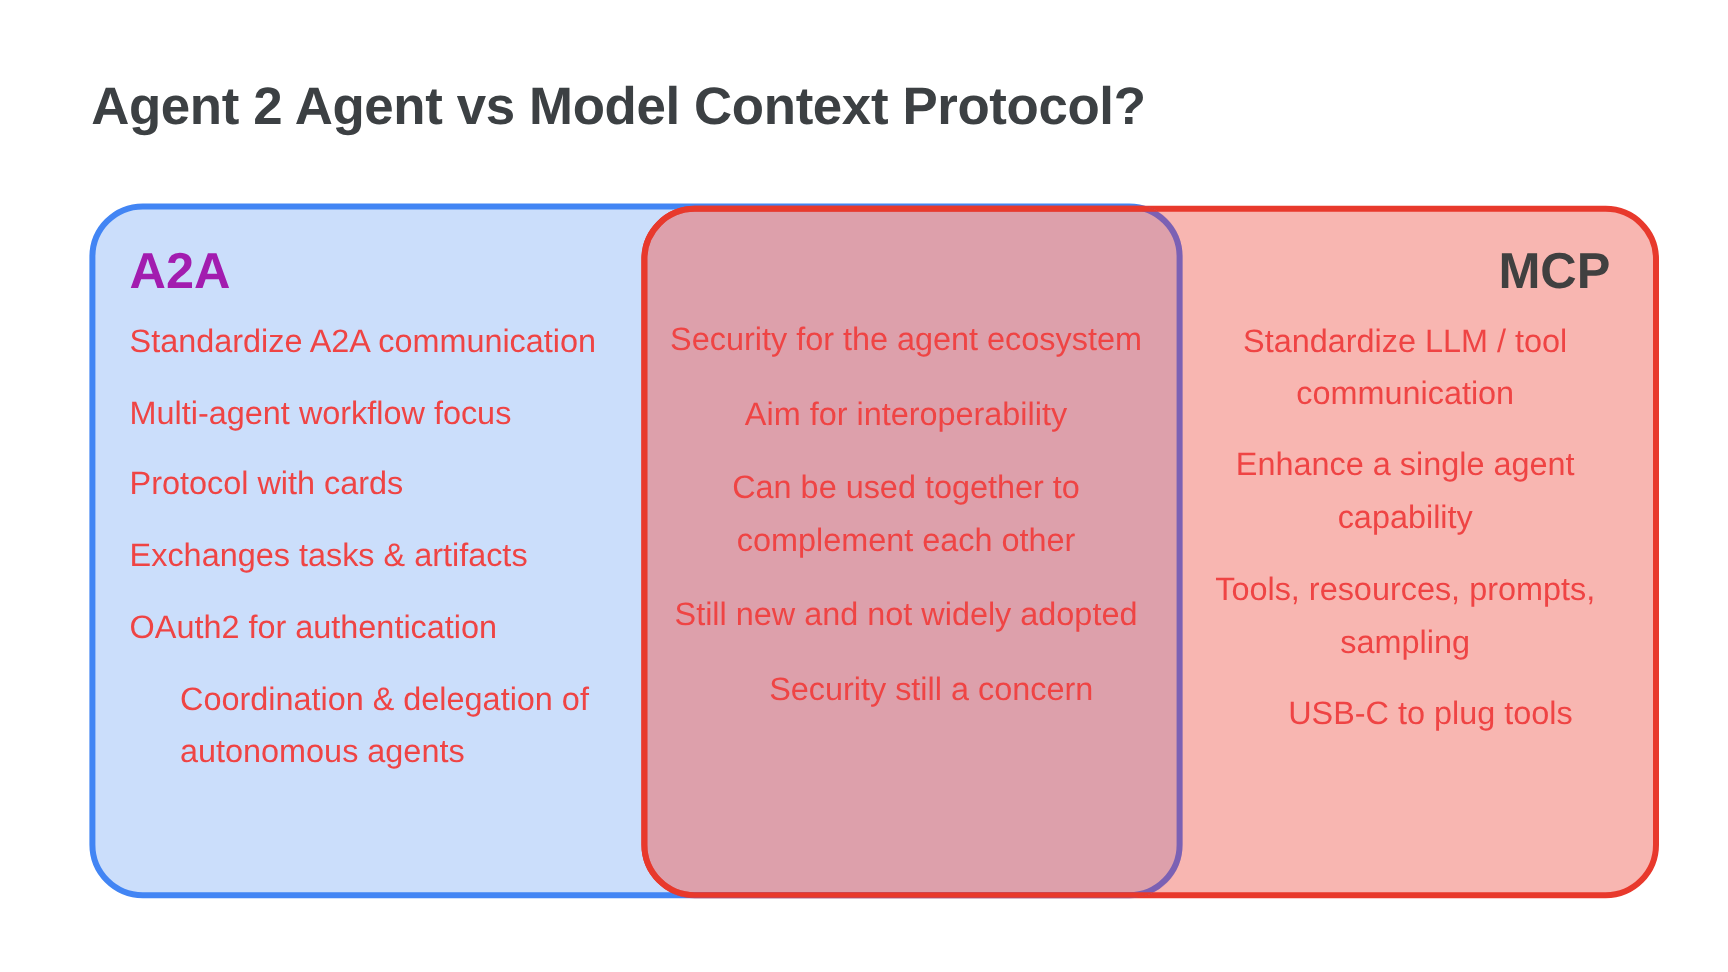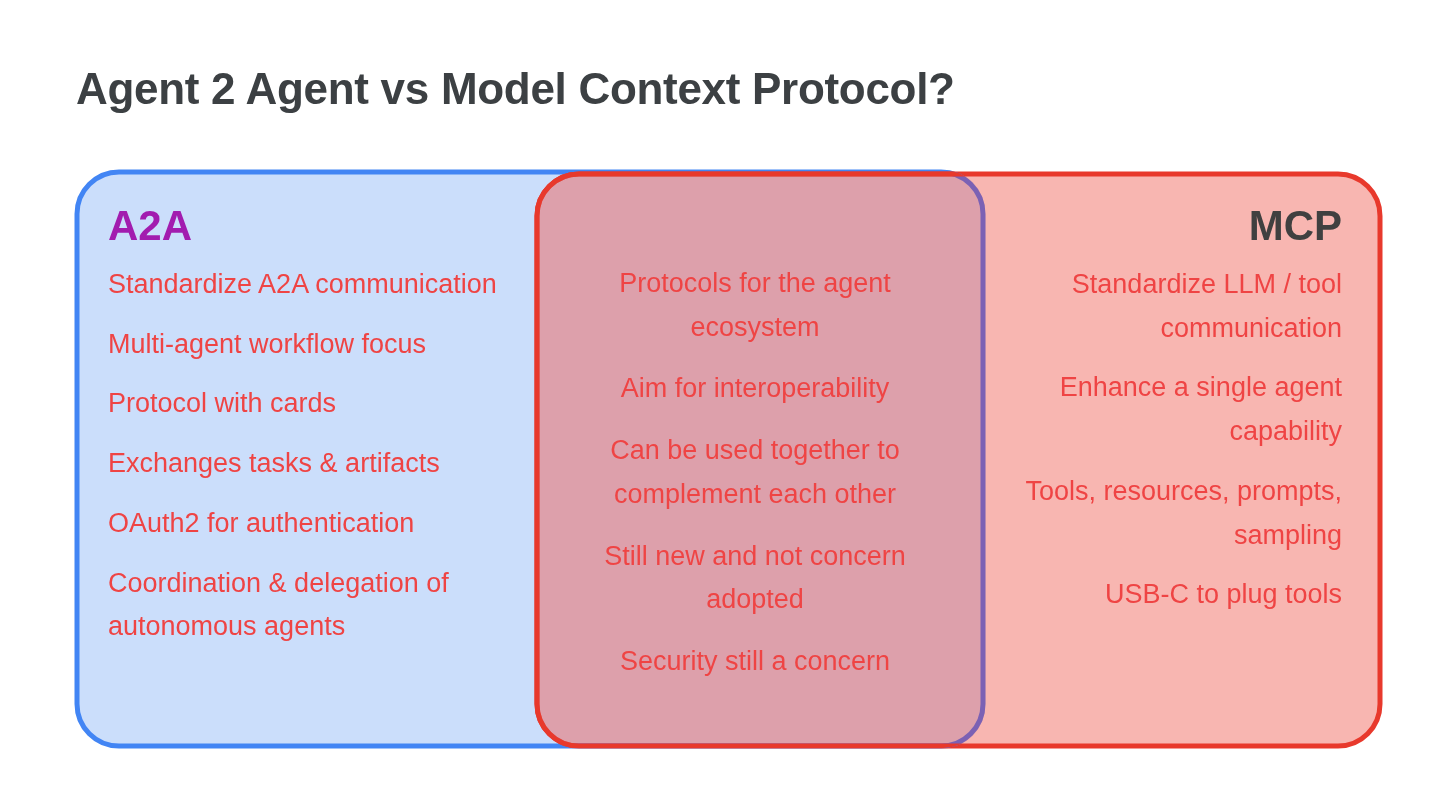--- a/index.html
+++ b/index.html
@@ -77,24 +77,24 @@
   }
   #heading-a2a { color: #a21caf; }
   #heading-mcp { color: #404040; }
 
   .bullet {
     font-size: 27px;
     line-height: 1.62;
     margin: 0 0 16px 0;
     color: #ef4444;
   }
-  .bullet:last-child { margin-bottom: 0; }
+  .bullet:last-child { margin-bottom: 0; margin-left: 42px; }
 
   #col-center .bullet { margin-bottom: 18px; }
-  #col-mcp .bullet { margin-bottom: 16px; }
+  #col-mcp .bullet { margin-bottom: 16px; text-align: center; }
 </style>
 </head>
 <body>
 
 <div id="slide">
 
   <div id="page-title">Agent 2 Agent vs Model Context Protocol?</div>
 
   <svg id="venn-svg" viewBox="0 0 1440 810" xmlns="http://www.w3.org/2000/svg">
     <defs>
@@ -127,24 +127,24 @@
     <div class="col-heading" id="heading-a2a">A2A</div>
     <p class="bullet">Standardize A2A communication</p>
     <p class="bullet">Multi-agent workflow focus</p>
     <p class="bullet">Protocol with cards</p>
     <p class="bullet">Exchanges tasks &amp; artifacts</p>
     <p class="bullet">OAuth2 for authentication</p>
     <p class="bullet">Coordination &amp; delegation of autonomous agents</p>
   </div>
 
   <div class="col" id="col-center">
-    <p class="bullet">Protocols for the agent ecosystem</p>
+    <p class="bullet">Security for the agent ecosystem</p>
     <p class="bullet">Aim for interoperability</p>
     <p class="bullet">Can be used together to complement each other</p>
-    <p class="bullet">Still new and not concern adopted</p>
+    <p class="bullet">Still new and not widely adopted</p>
     <p class="bullet">Security still a concern</p>
   </div>
 
   <div class="col" id="col-mcp">
     <div class="col-heading" id="heading-mcp">MCP</div>
     <p class="bullet">Standardize LLM / tool communication</p>
     <p class="bullet">Enhance a single agent capability</p>
     <p class="bullet">Tools, resources, prompts, sampling</p>
     <p class="bullet">USB-C to plug tools</p>
   </div>

